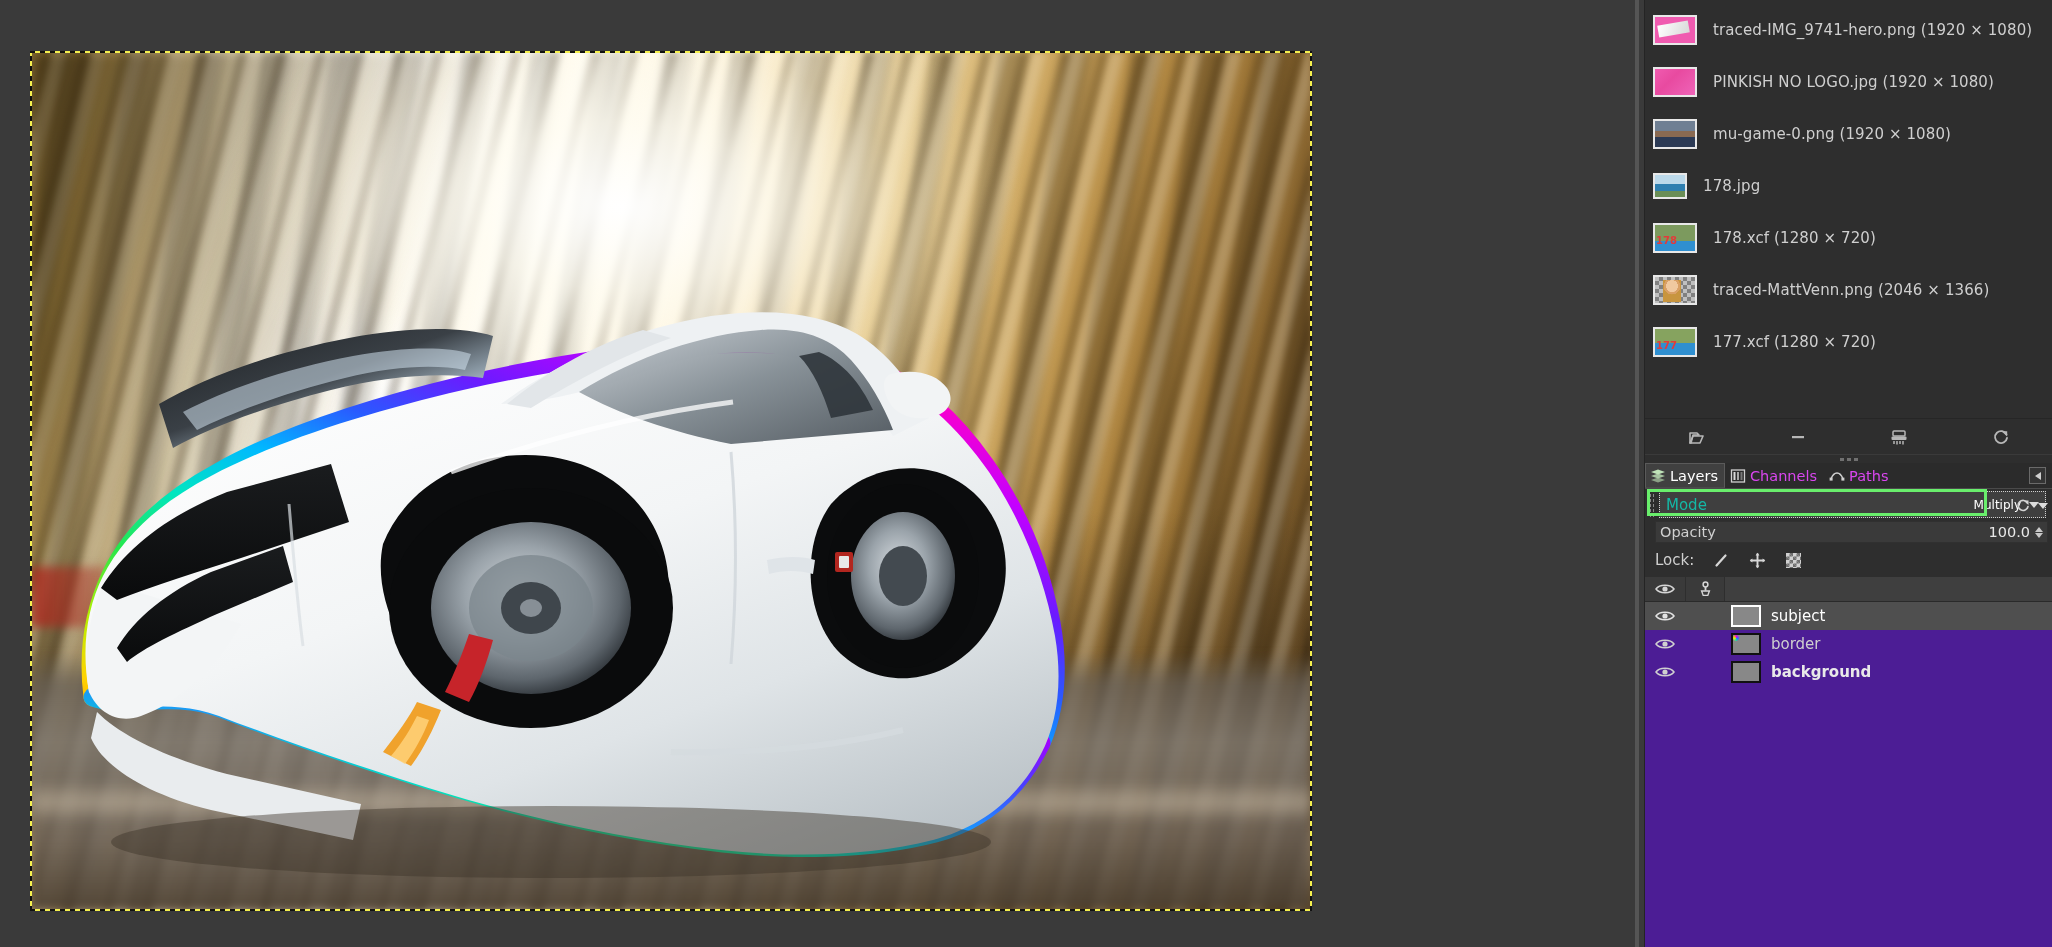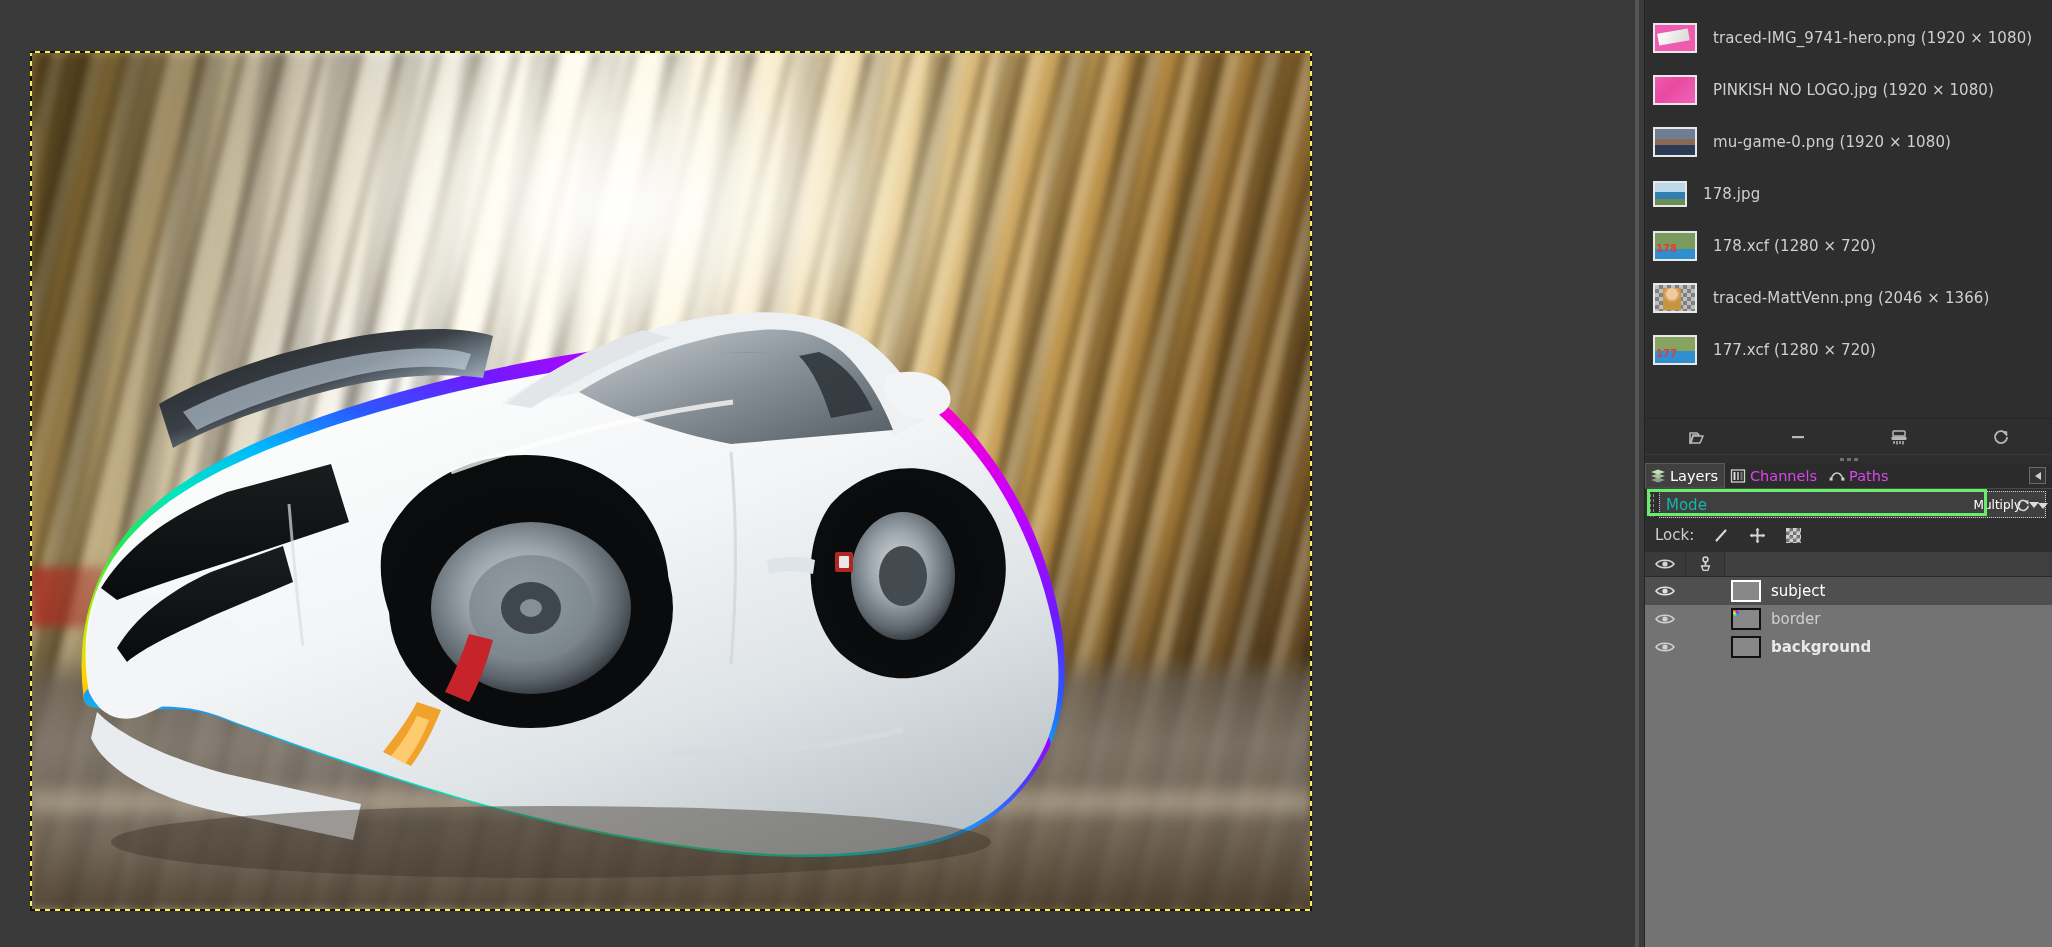--- a/index.html
+++ b/index.html
@@ -106,21 +106,21 @@
     background:#3a3a3a; border-right:1px solid #242424;
   }
   #dock-edge .handle{
     position:absolute; left:4px; top:0; width:4px; height:947px;
     background:#555;
   }
 
   
   #images-list{
     flex:0 0 auto; height:418px; overflow:hidden;
-    background:#2e2e2e; padding-top:12px;
+    background:#2e2e2e; padding-top:4px;
   }
   .img-row{
     display:flex; align-items:center; height:52px; padding-left:8px; gap:16px;
     cursor:default;
   }
   .thumb{
     width:44px; height:30px; flex:0 0 auto;
     border:2px solid #e8e8e8; background:#555;
     display:flex; align-items:center; justify-content:center; overflow:hidden;
   }
@@ -252,21 +252,21 @@
 
   
   #layers-head{
     display:flex; align-items:center; height:25px; margin-top:4px;
     background:#3a3a3a; border-bottom:1px solid #2a2a2a;
   }
   #layers-head .col{width:40px;display:flex;align-items:center;justify-content:center;height:100%;}
   #layers-head .col.c2{border-left:1px solid #2e2e2e;border-right:1px solid #2e2e2e;}
   #layers-head .rest{flex:1;height:100%;background:#3f3f3f;}
 
-  #layers-tree{flex:1 1 auto; overflow:hidden; background:#737373;}
+  #layers-tree{flex:1 1 auto; overflow:hidden; background:#4c1d95;}
   .layer-row{
     display:flex; align-items:center; height:28px; cursor:default;
   }
   .layer-row.selected{ background:#4f4f4f; }
   .layer-eye{width:40px;display:flex;align-items:center;justify-content:center;}
   .layer-link{width:40px;}
   .layer-thumb{
     width:30px;height:22px;margin-left:6px;margin-right:10px;flex:0 0 auto;
     border:2px solid #ffffff;overflow:hidden;background:#888;
   }
@@ -608,20 +608,28 @@
         <span class="chev"></span>
       </div>
       <div id="mode-extra" style="top:4px;">
         <svg width="19" height="19" viewBox="0 0 19 19">
           <path d="M13.5 7 A5 5 0 1 0 14 10.5" fill="none" stroke="#d4d4d4" stroke-width="1.6" stroke-linecap="round"></path>
           <path d="M9.5 4.5 L14.5 4.5 L14.5 9 z" fill="#d4d4d4"></path>
         </svg>
         <span class="chev"></span>
       </div>
 
+      <div id="opacity-row">
+        <span class="label">Opacity</span>
+        <span class="value">100.0</span>
+        <span class="spin">
+            <i class="up"></i>
+            <i class="dn"></i>
+          </span>
+      </div>
 
       <div id="lock-row">
         <span class="label">Lock:</span>
         <span class="lock-btn">
           <svg width="17" height="17" viewBox="0 0 17 17">
             <path d="M3.5 13.5 L12.5 3.5" stroke="#d6d6d6" stroke-width="2.2" stroke-linecap="round"></path>
             <path d="M3.2 13.8 L5.2 13.2 L3.8 11.8 z" fill="#d6d6d6"></path>
           </svg>
         </span>
         <span class="lock-btn">

